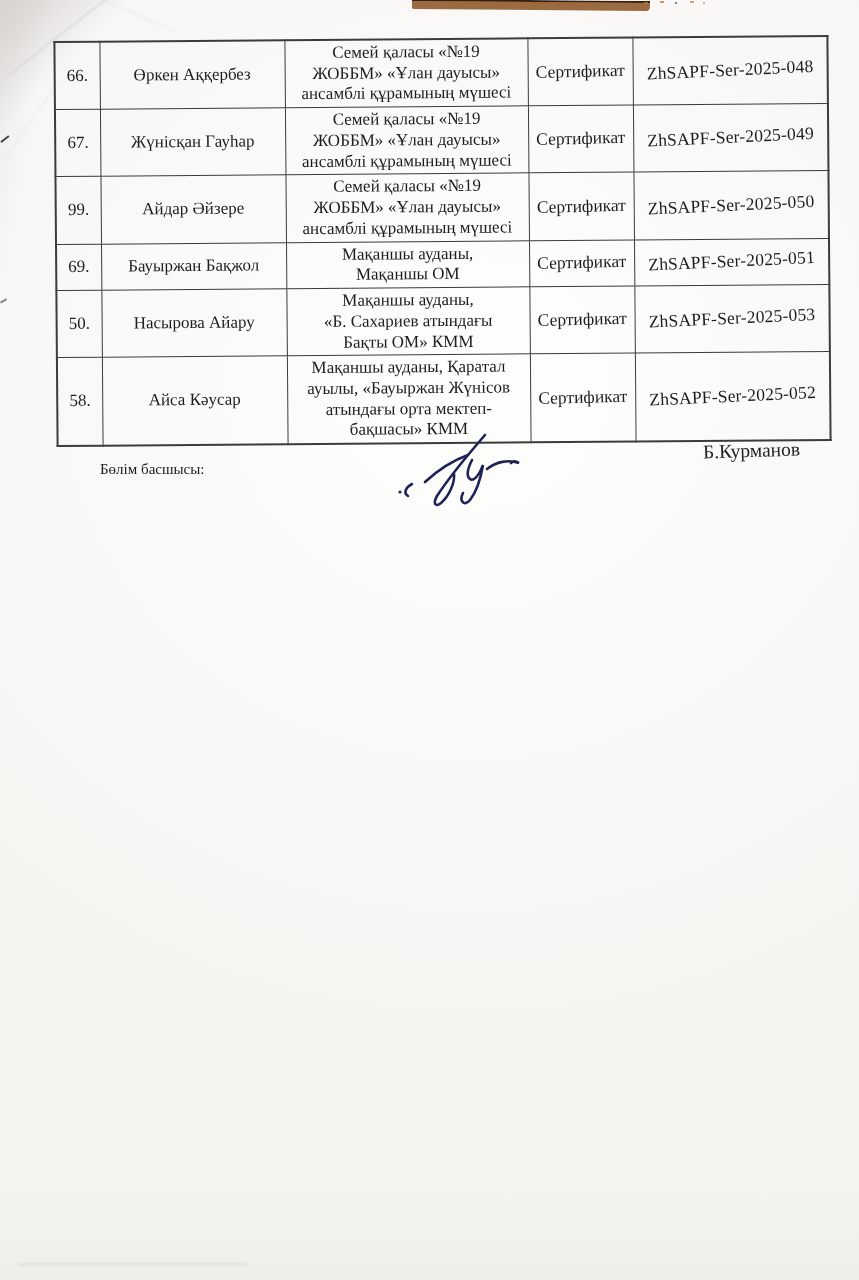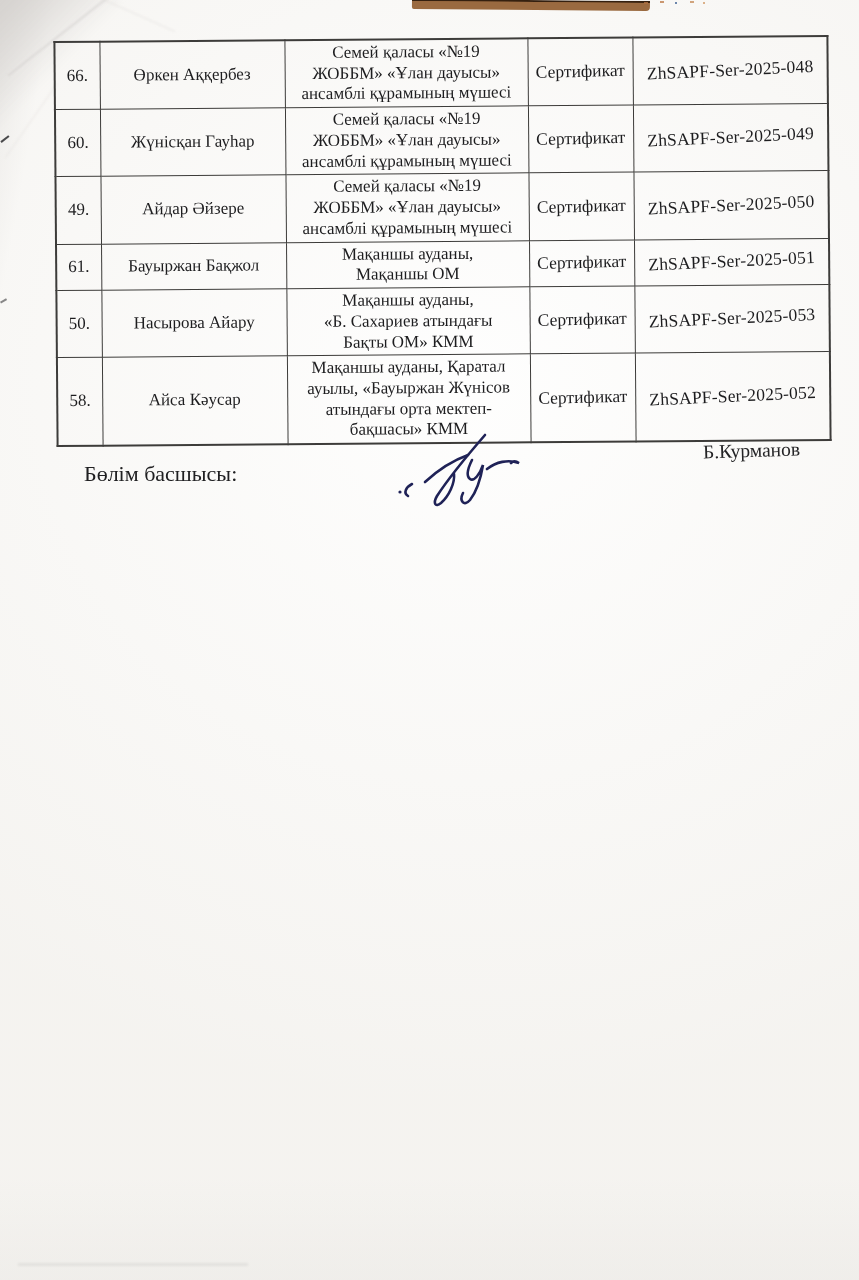--- a/index.html
+++ b/index.html
@@ -77,21 +77,21 @@
   tr.r1{height:60px;} tr.r2{height:66px;} tr.r3{height:62px;}
   tr.r4{height:44px;} tr.r5{height:60px;} tr.r6{height:86px;}
   td.c-num{font-size:18px;}
   td.c-name{font-size:17.5px;}
   td.c-org{white-space:pre-line;}
   td.c-award span{display:inline-block;transform:rotate(-1deg);font-size:17.5px;}
   td.c-cert span{display:inline-block;transform:rotate(-2.2deg);font-size:17.5px;letter-spacing:.2px;}
 
   
   .signer-name{position:absolute;left:703px;top:440px;font-size:19.5px;transform:rotate(-1.8deg);color:#242426;}
-  .footer-label{position:absolute;left:84px;top:461px;font-size:22px;color:#202022;}
+  .footer-label{position:absolute;left:100px;top:461px;font-size:15px;color:#202022;}
   .signature{position:absolute;left:392px;top:428px;width:140px;height:92px;}
   .signature svg{width:100%;height:100%;}
 </style>
 </head>
 <body>
 
 <div class="paper"></div>
 <div class="corner-wedge"></div>
 <div class="crease crease1"></div>
 <div class="crease crease2"></div>
@@ -114,39 +114,39 @@
     <tr class="r1">
       <td class="c-num">66.</td>
       <td class="c-name">Өркен Аққербез</td>
       <td class="c-org">Семей қаласы «№19
 ЖОББМ» «Ұлан дауысы»
 ансамблі құрамының мүшесі</td>
       <td class="c-award"><span>Сертификат</span></td>
       <td class="c-cert"><span>ZhSAPF-Ser-2025-048</span></td>
     </tr>
     <tr class="r2">
-      <td class="c-num">60.</td>
+      <td class="c-num">67.</td>
       <td class="c-name">Жүнісқан Гауһар</td>
       <td class="c-org">Семей қаласы «№19
 ЖОББМ» «Ұлан дауысы»
 ансамблі құрамының мүшесі</td>
       <td class="c-award"><span>Сертификат</span></td>
       <td class="c-cert"><span>ZhSAPF-Ser-2025-049</span></td>
     </tr>
     <tr class="r3">
-      <td class="c-num">49.</td>
+      <td class="c-num">99.</td>
       <td class="c-name">Айдар Әйзере</td>
       <td class="c-org">Семей қаласы «№19
 ЖОББМ» «Ұлан дауысы»
 ансамблі құрамының мүшесі</td>
       <td class="c-award"><span>Сертификат</span></td>
       <td class="c-cert"><span>ZhSAPF-Ser-2025-050</span></td>
     </tr>
     <tr class="r4">
-      <td class="c-num">61.</td>
+      <td class="c-num">69.</td>
       <td class="c-name">Бауыржан Бақжол</td>
       <td class="c-org">Мақаншы ауданы,
 Мақаншы ОМ</td>
       <td class="c-award"><span>Сертификат</span></td>
       <td class="c-cert"><span>ZhSAPF-Ser-2025-051</span></td>
     </tr>
     <tr class="r5">
       <td class="c-num">50.</td>
       <td class="c-name">Насырова Айару</td>
       <td class="c-org">Мақаншы ауданы,

